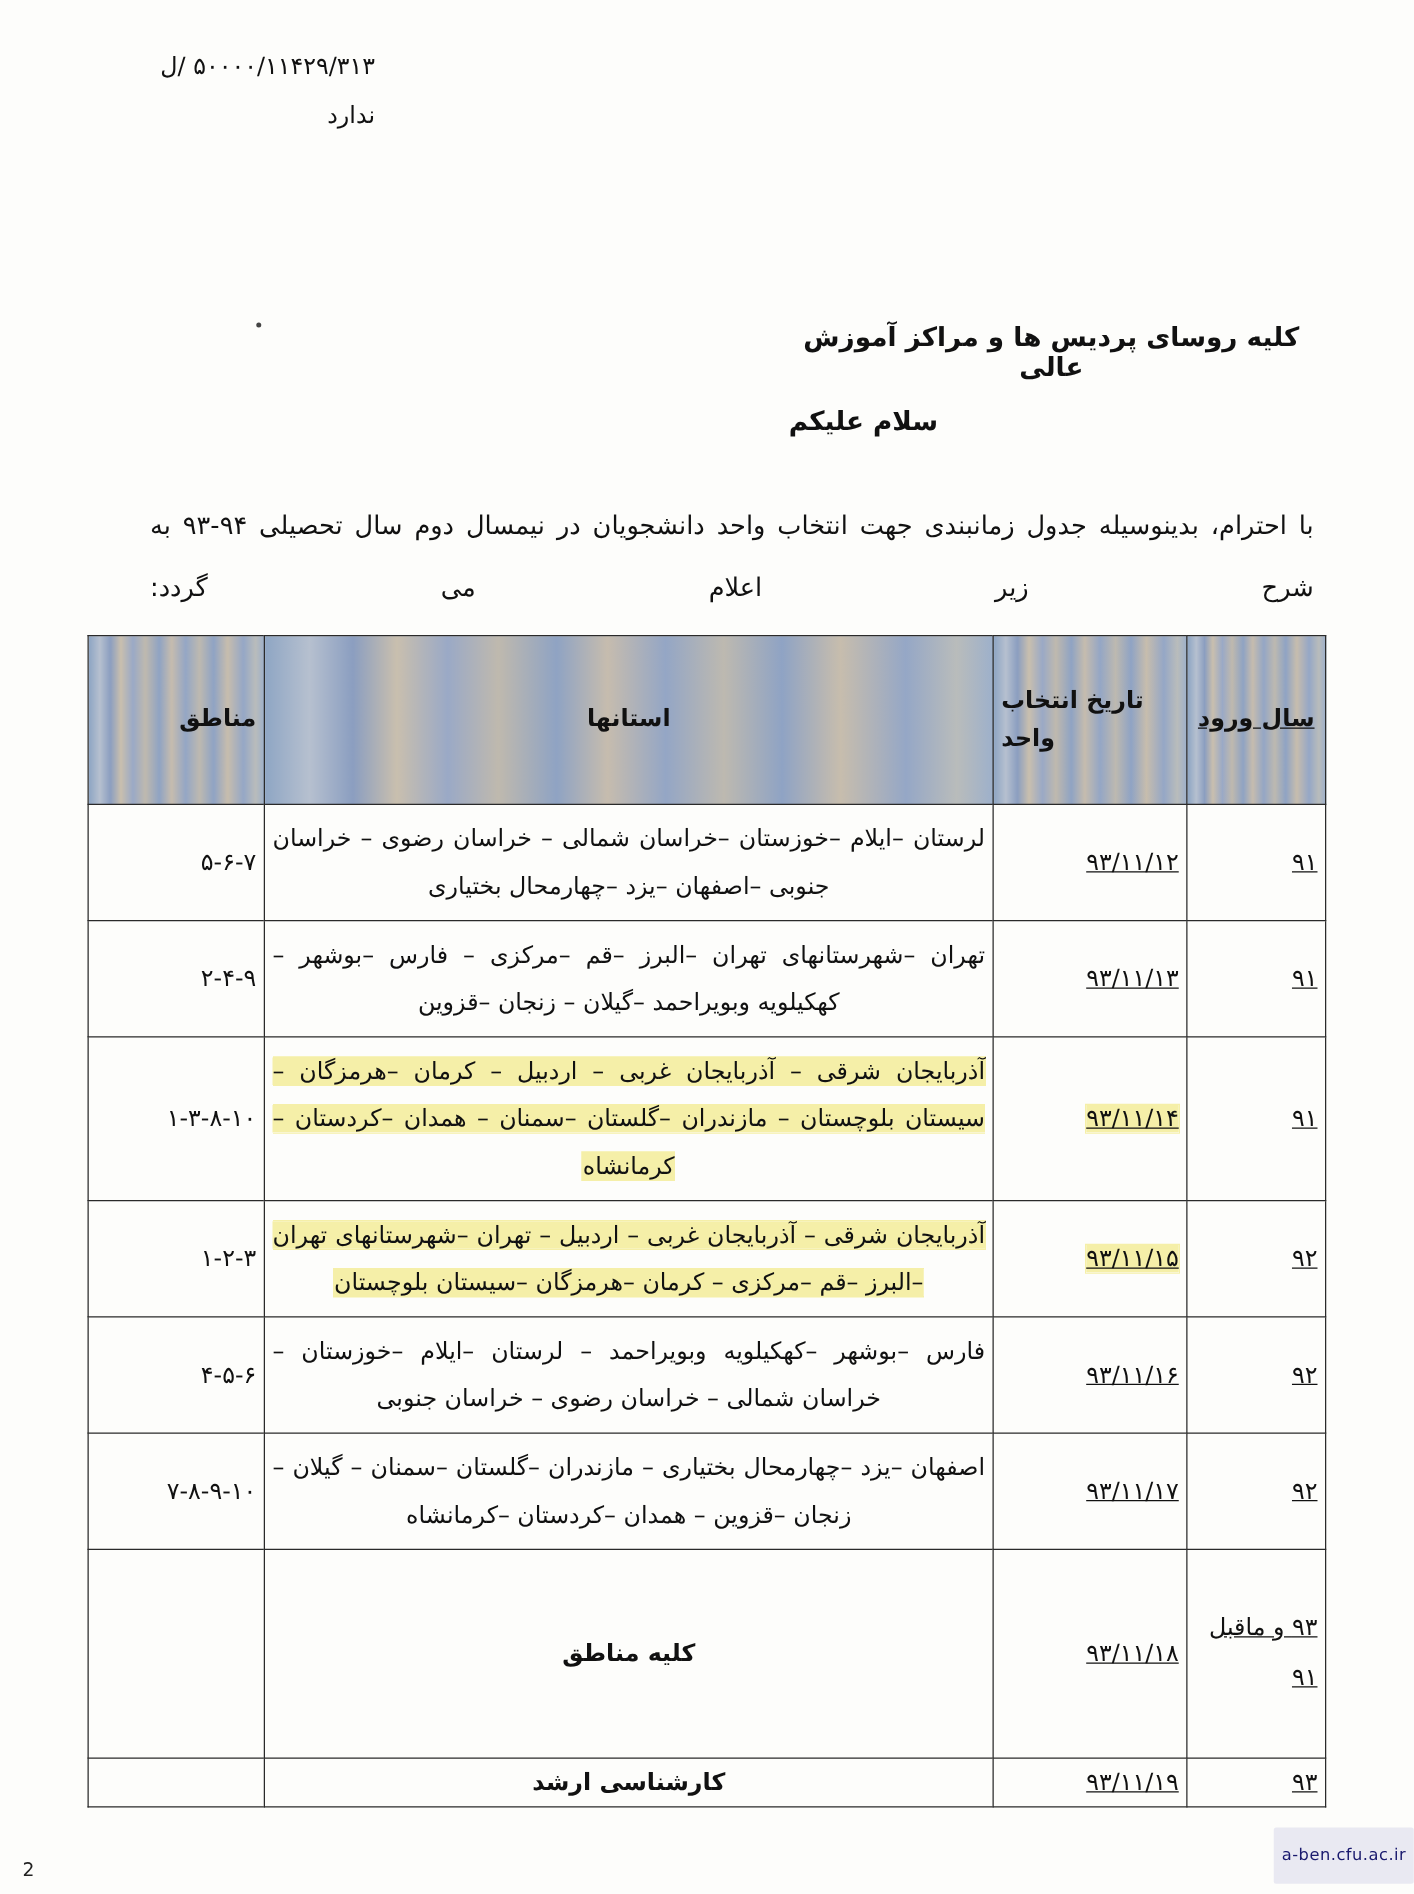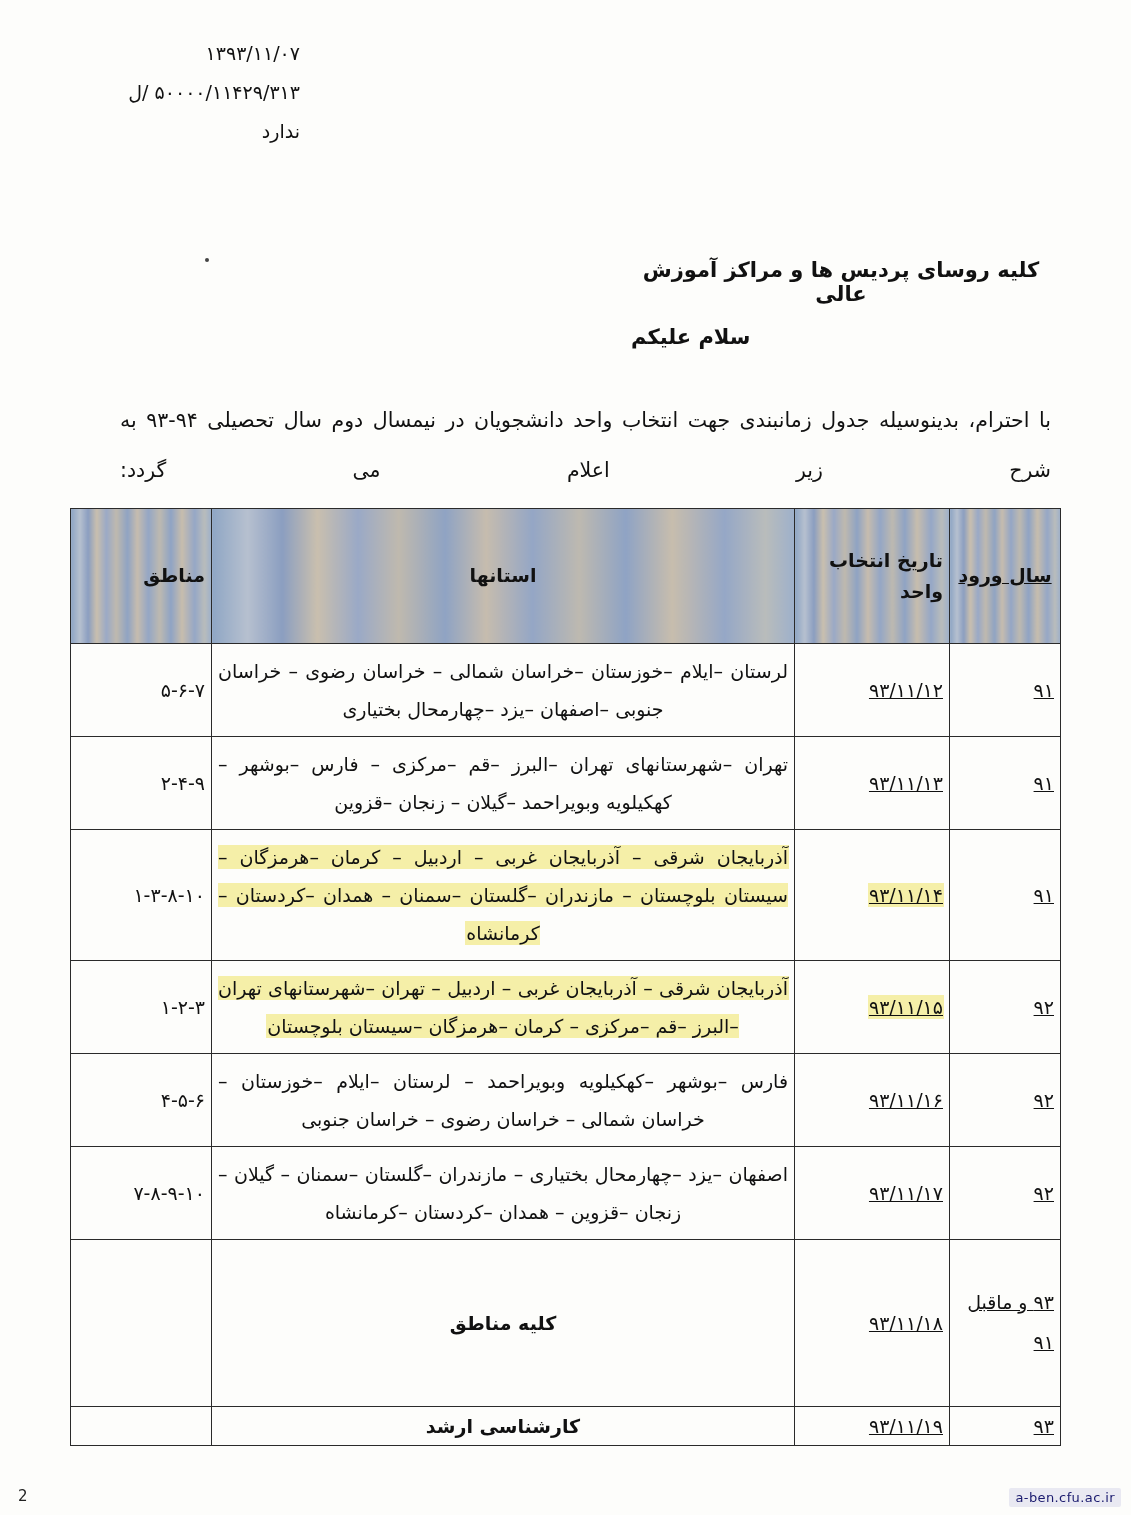--- a/index.html
+++ b/index.html
@@ -92,21 +92,21 @@
         #8fa6c4 0%, #b6c0cf 6%, #8b9ec0 12%, #c9bfae 18%,
         #9aa9c6 25%, #bfb9ae 32%, #8fa3c3 40%, #c6bcae 47%,
         #94a6c5 55%, #bdb9b0 63%, #8fa3c4 71%, #c7bdad 79%,
         #95a7c6 88%, #b9bcbb 95%, #9db0cb 100%);
     font-weight: bold;
     height: 118px;
     line-height: 1.65;
     text-align: center;
   }
   .col-year   { width: 98px;  text-align: center; text-decoration: underline; }
-  .col-date   { width: 142px; text-align: right; }
+  .col-date   { width: 142px; text-align: left; }
   .col-prov   { text-align: center; }
   .col-region { width: 128px; text-align: right; }
 
   td.provinces {
     text-align: justify;
     text-align-last: center;
     line-height: 2.0;
     padding: 10px 14px;
   }
   td.num { text-align: right; letter-spacing: 1px; text-decoration: underline; }
@@ -116,26 +116,26 @@
 
   .hl {
     background: #f5efa8;
     box-shadow: 0 0 0 1px #f5efa8;
   }
 
   
   .url-stamp {
     position: absolute;
     bottom: 8px;
-    right: 10px;
+    right: 0;
     direction: ltr;
     font-size: 13px;
     color: #1a1a6e;
     background: #e9e9f2;
-    padding: 2px 6px;
+    padding: 15px 6px;
     border-radius: 2px;
     letter-spacing: 0.4px;
   }
   .page-no {
     position: absolute;
     bottom: 10px;
     left: 18px;
     font-size: 15px;
     color: #222;
   }
@@ -147,21 +147,20 @@
     background: #444;
     border-radius: 50%;
   }
 </style>
 </head>
 <body>
 
 <div class="page">
 
   <div class="letterhead">
-    <div>۱۳۹۳/۱۱/۰۷</div>
     <div>۵۰۰۰۰/۱۱۴۲۹/۳۱۳ /ل</div>
     <div>ندارد</div>
   </div>
 
   <div class="dot-mark"></div>
 
   <div class="addressee">کلیه روسای پردیس ها و مراکز آموزش عالی</div>
   <div class="salutation">سلام علیکم</div>
 
   <div class="intro">با احترام، بدینوسیله جدول زمانبندی جهت انتخاب واحد دانشجویان در نیمسال دوم سال تحصیلی ۹۴-۹۳ به شرح زیر اعلام می گردد:</div>

